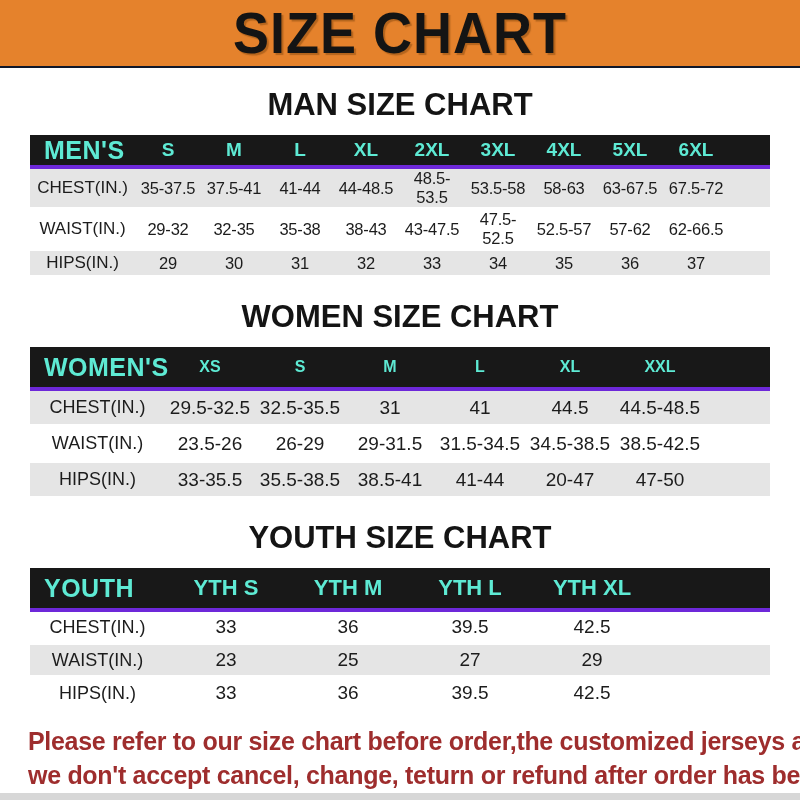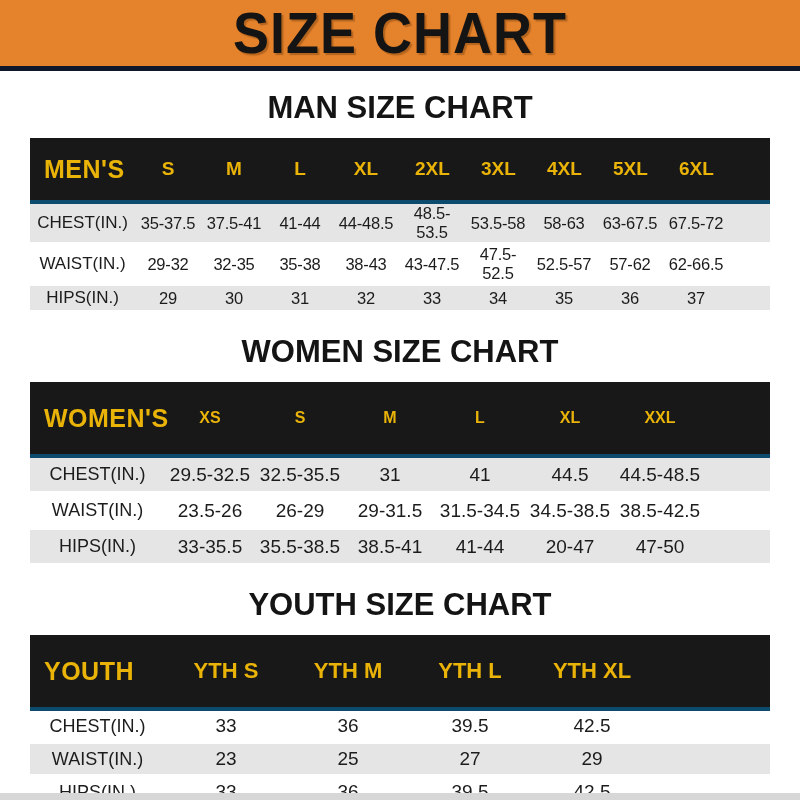--- a/index.html
+++ b/index.html
@@ -2,43 +2,43 @@
 <html><head>
 <meta charset="utf-8">
 <style>
   html,body{margin:0;padding:0;}
   body{
     width:800px;height:800px;background:#ffffff;position:relative;overflow:hidden;
     font-family:"Liberation Sans", sans-serif;color:#1c1c1c;
   }
   
   .banner{
-    height:66px;background:#E5822C;border-bottom:5px solid #0f172a;
+    height:66px;background:#E5822C;border-bottom:2px solid #0f172a;
     display:flex;align-items:center;justify-content:center;
   }
   .banner h1{
     margin:0;font-size:54px;font-weight:800;color:#141414;
     letter-spacing:1px;transform:scaleY(1.06);
     text-shadow:2px 2px 1px rgba(90,45,0,0.35);
   }
   
   .section-title{
     margin:0;text-align:center;font-size:31px;line-height:34px;
     font-weight:800;color:#141414;letter-spacing:0px;transform:scaleY(1.04);
   }
   .t1{margin-top:20px;}
   .t2{margin-top:22px;}
   .t3{margin-top:22px;}
   
   table.size-table{
     width:740px;margin:13px auto 0 auto;border-collapse:collapse;table-layout:fixed;
   }
   table.size-table th{
-    background:#181818;color:#eab308;font-weight:bold;text-align:center;
-    padding:16px;border-bottom:4px solid #0c4a6e;
+    background:#181818;color:#5eead4;font-weight:bold;text-align:center;
+    padding:0;border-bottom:4px solid #6d28d9;
   }
   table.size-table th.corner{
     text-align:left;padding-left:14px;font-size:25px;letter-spacing:0.5px;
   }
   table.size-table td{
     text-align:center;padding:0;border-bottom:3px solid #ffffff;
     background:#ffffff;color:#1c1c1c;
   }
   table.size-table tr.alt td{background:#E5E5E5;}
   

